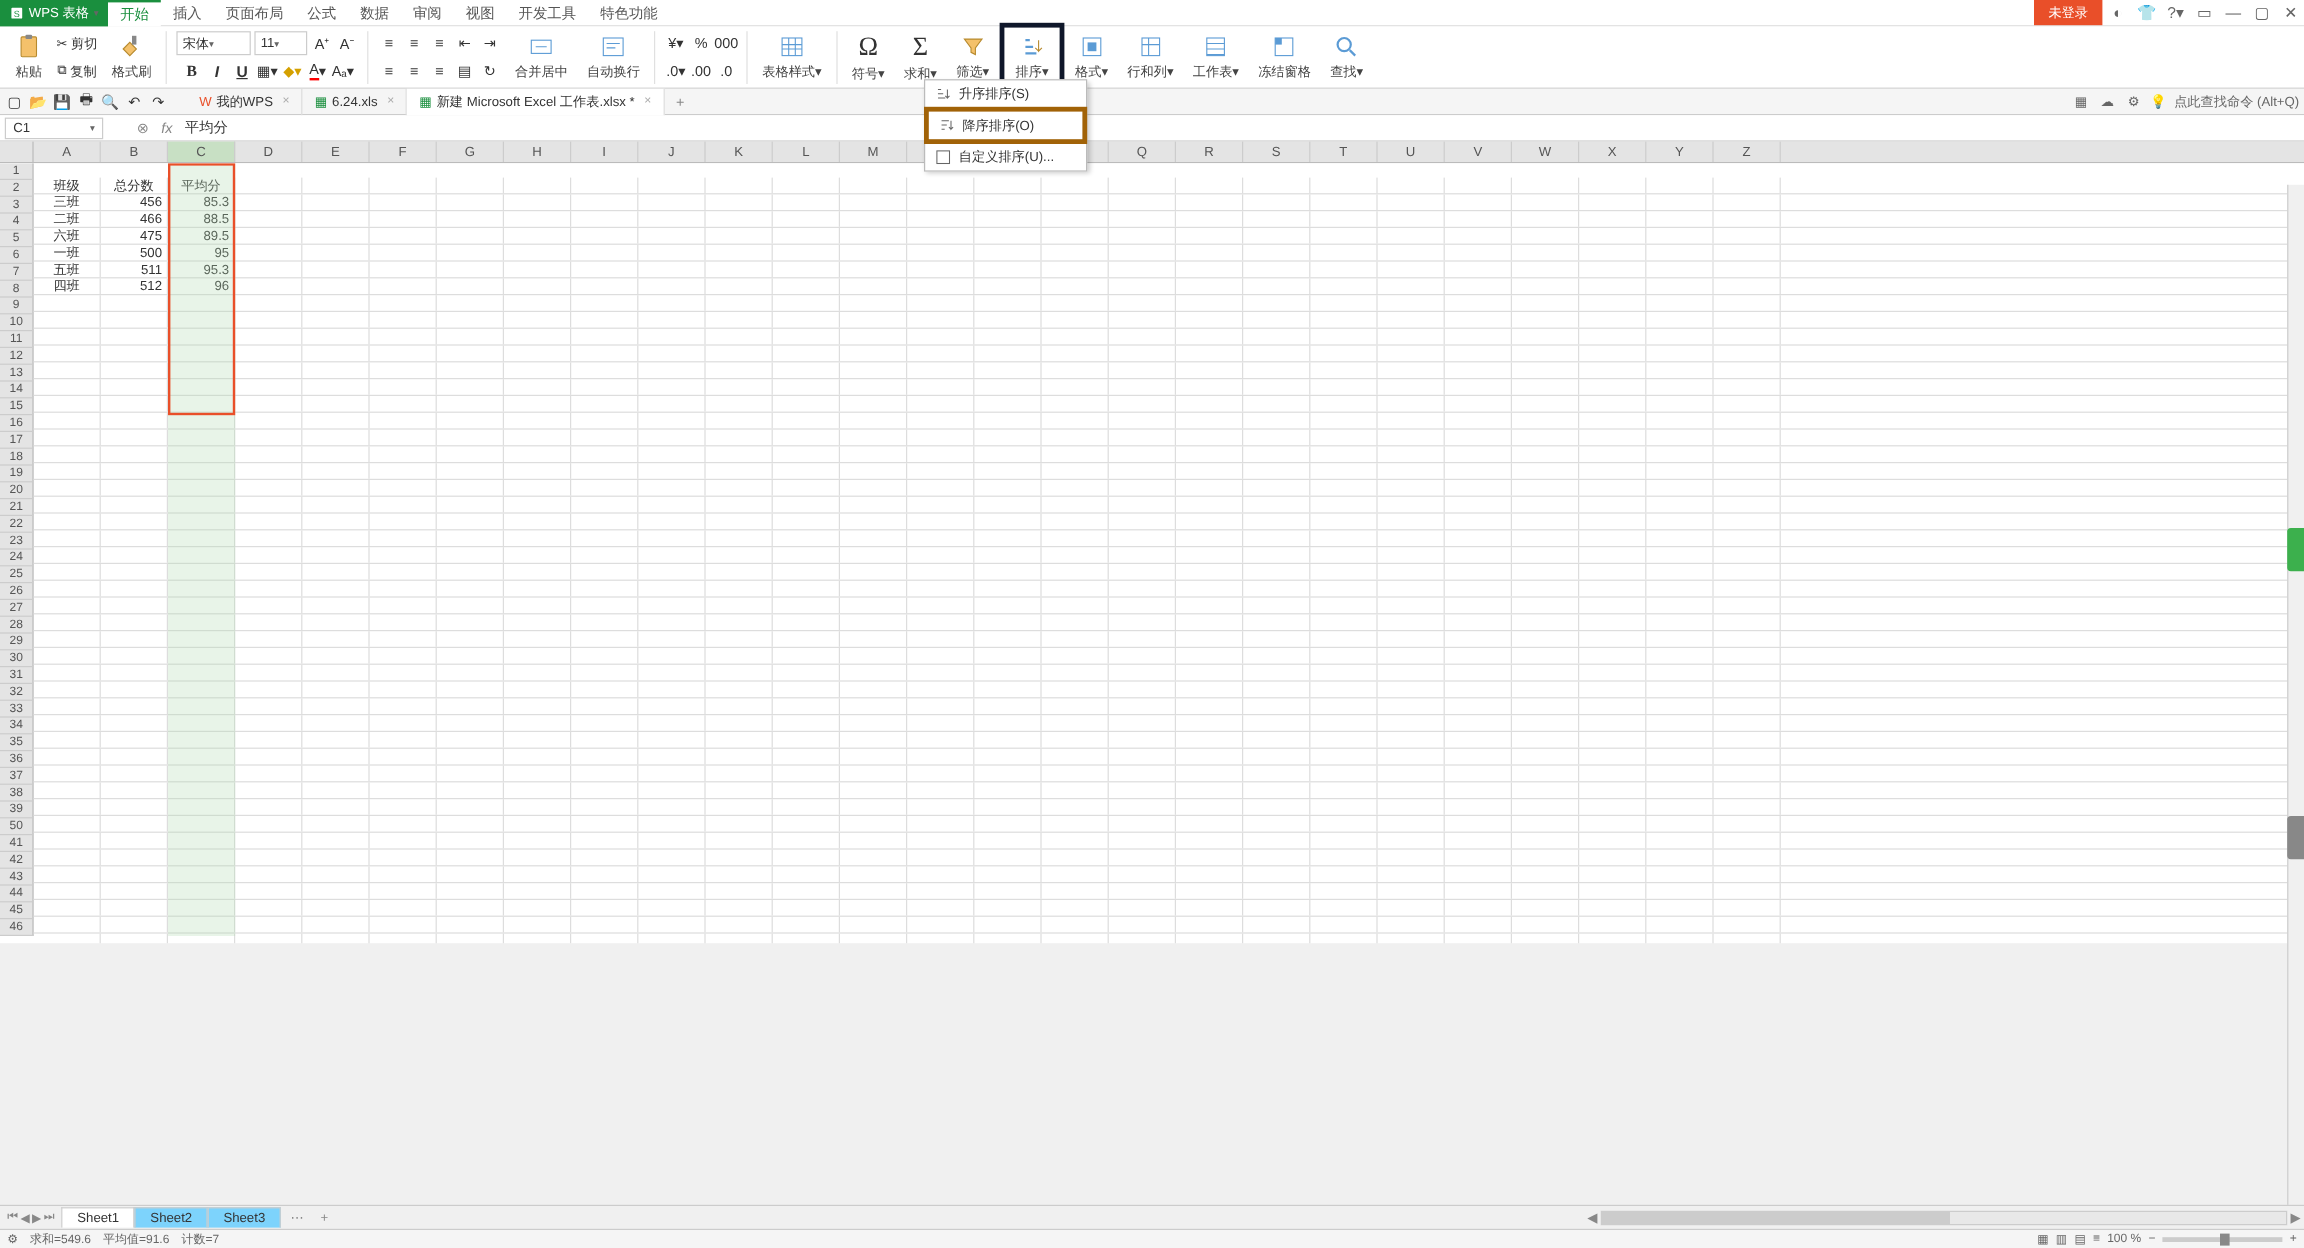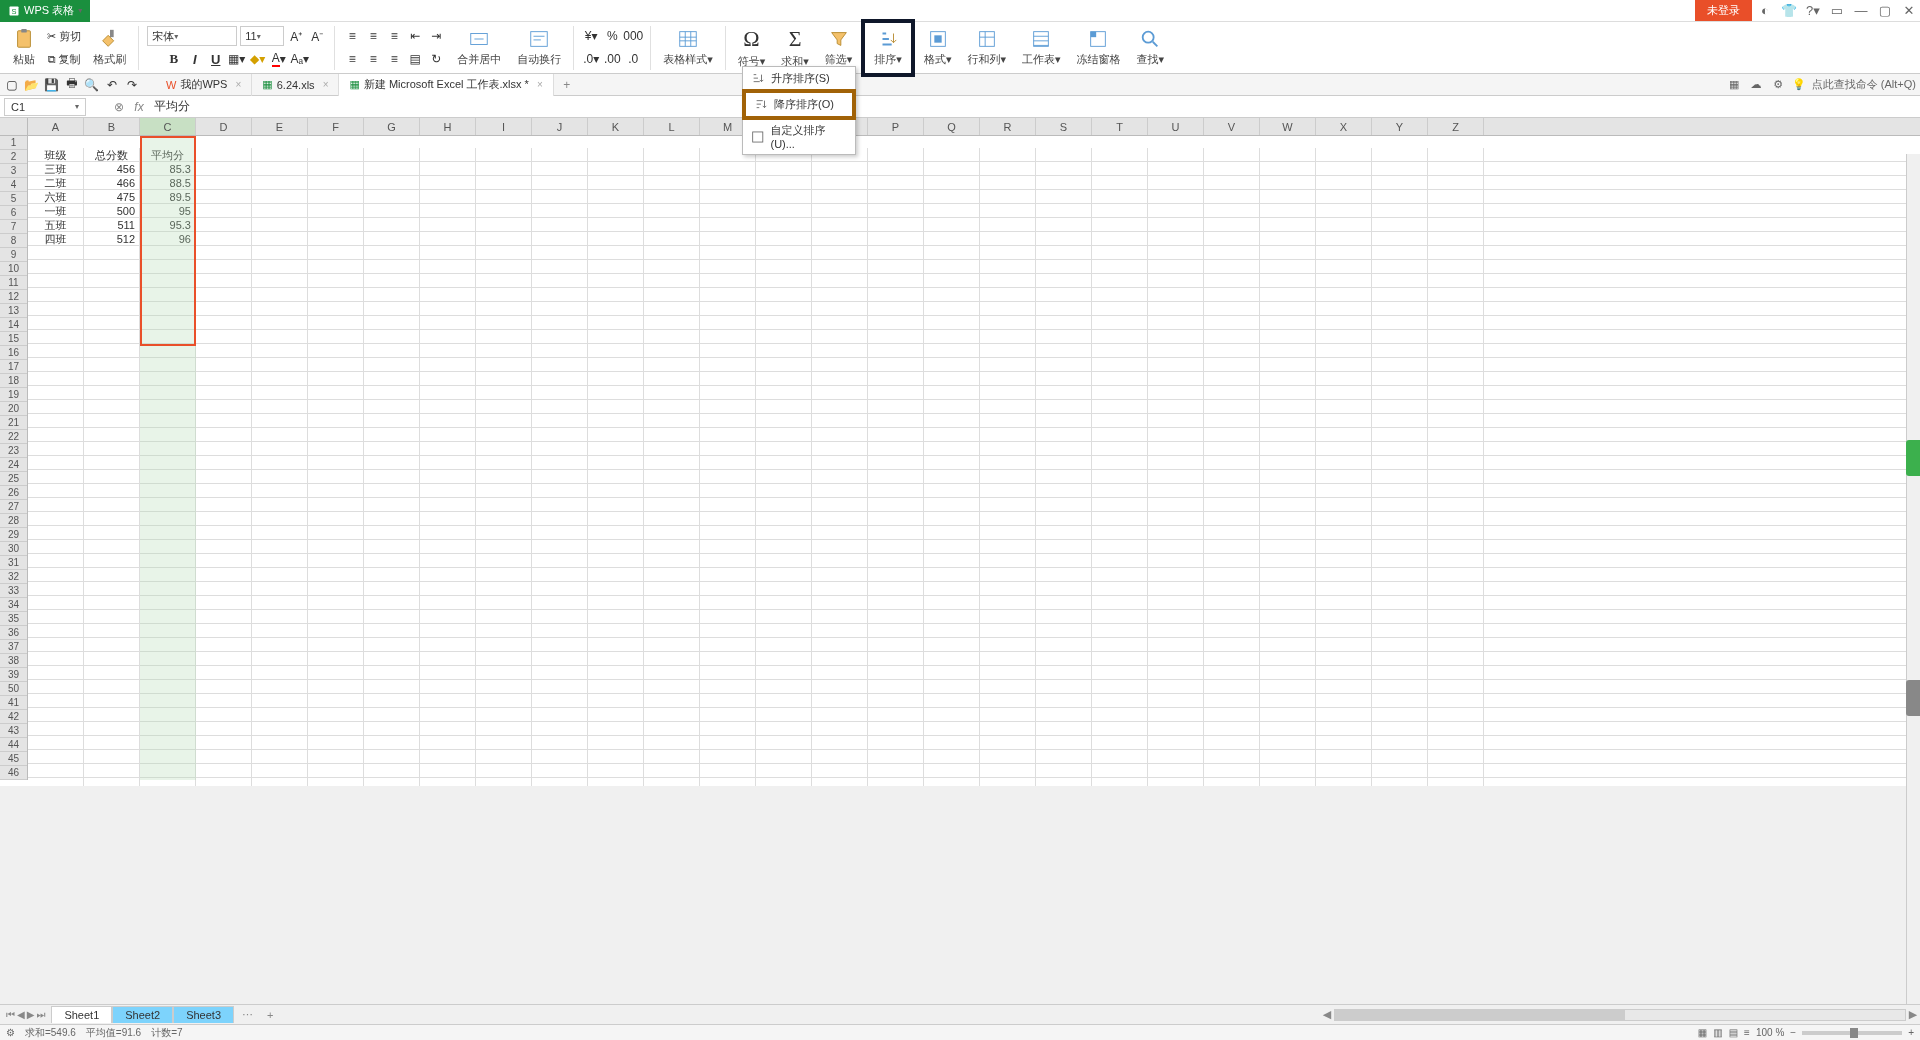--- a/index.html
+++ b/index.html
@@ -20,37 +20,37 @@
 .ribbon { height: 52px; background: #fff; display: flex; align-items: center; padding: 0 6px; border-bottom: 1px solid #ccc; gap: 2px; }
 .rgroup { display: flex; flex-direction: column; align-items: center; height: 50px; justify-content: center; padding: 0 3px; }
 .rgroup.stack2 { gap: 1px; }
 .rbtn-big { display: flex; flex-direction: column; align-items: center; justify-content: center; font-size: 11px; gap: 1px; cursor: pointer; padding: 2px 4px; }
 .rbtn-big svg { width: 22px; height: 22px; }
 .rrow { display: flex; align-items: center; gap: 3px; height: 22px; }
 .rrow.small { font-size: 11px; }
 .rsmall { width: 18px; height: 18px; display: flex; align-items: center; justify-content: center; cursor: pointer; }
 .rsmall.txt { font-family: "Times New Roman"; font-size: 13px; font-weight: bold; }
 .rsep { width: 1px; height: 44px; background: #e0e0e0; margin: 0 3px; }
-.fontbox { border: 1px solid #ccc; font-size: 11px; padding: 1px 4px; width: 90px; height: 20px; display: flex; align-items: center; }
+.fontbox { border: 1px solid #ccc; font-size: 11px; padding: 1px 4px; width: 62px; height: 20px; display: flex; align-items: center; }
 .fontsize { border: 1px solid #ccc; font-size: 11px; padding: 1px 4px; width: 44px; height: 20px; display: flex; align-items: center; }
 .arrow-down { font-size: 8px; color: #666; }
 .label-under { font-size: 11px; color: #444; margin-top: 1px; }
 .sort-highlight { border: 4px solid #0f172a; padding: 0 2px; }
 
 
 .qabar { height: 22px; background: #f5f5f5; display: flex; align-items: center; border-bottom: 1px solid #ccc; padding: 0 4px; gap: 4px; }
 .qicon { width: 16px; height: 16px; display: flex; align-items: center; justify-content: center; cursor: pointer; }
 .doctab { display: flex; align-items: center; gap: 4px; padding: 0 10px; height: 22px; font-size: 11px; border-right: 1px solid #ddd; cursor: pointer; }
 .doctab.active { background: #fff; }
 .doctab .close { color: #aaa; font-size: 10px; margin-left: 4px; }
 .newtab { width: 18px; text-align: center; color: #888; cursor: pointer; }
 .qabar-right { margin-left: auto; display: flex; align-items: center; gap: 6px; font-size: 11px; color: #666; }
 
 
-.sort-menu { position: absolute; top: 66px; left: 742px; background: #fff; border: 1px solid #bbb; box-shadow: 2px 2px 4px rgba(0,0,0,0.2); width: 114px; z-index: 100; }
+.sort-menu { position: absolute; top: 66px; left: 770px; background: #fff; border: 1px solid #bbb; box-shadow: 2px 2px 4px rgba(0,0,0,0.2); width: 136px; z-index: 100; }
 .sort-menu-item { display: flex; align-items: center; gap: 6px; padding: 4px 8px; font-size: 11px; cursor: pointer; }
 .sort-menu-item.highlight { border: 4px solid #a16207; margin: -1px; }
 .sort-menu-item svg { width: 14px; height: 14px; }
 
 
 .formula-bar { height: 22px; background: #fff; display: flex; align-items: center; border-bottom: 1px solid #ccc; }
 .namebox { border: 1px solid #ccc; width: 82px; height: 18px; margin: 0 4px; font-size: 11px; padding: 0 6px; display: flex; align-items: center; justify-content: space-between; }
 .fxgroup { display: flex; align-items: center; gap: 2px; margin-left: 20px; }
 .fxi { width: 18px; height: 18px; display: flex; align-items: center; justify-content: center; color: #888; }
 .formula-input { margin-left: 6px; font-size: 12px; }
@@ -99,20 +99,31 @@
 
 <div class="titlebar">
   <div class="app-logo">
     <svg viewBox="0 0 16 16">
         <rect x="2" y="2" width="12" height="12" rx="1" fill="#fff"></rect>
         <text x="8" y="12" text-anchor="middle" font-size="10" fill="#1a8f3e">S</text>
       </svg>
     <span>WPS 表格</span>
     <span class="arrow-down">▾</span>
   </div>
+  <div class="menu" id="menu">
+      <div class="menu-item active">开始</div>
+      <div class="menu-item">插入</div>
+      <div class="menu-item">页面布局</div>
+      <div class="menu-item">公式</div>
+      <div class="menu-item">数据</div>
+      <div class="menu-item">审阅</div>
+      <div class="menu-item">视图</div>
+      <div class="menu-item">开发工具</div>
+      <div class="menu-item">特色功能</div>
+    </div>
   <div class="titlebar-right">
     <span class="not-logged">未登录</span>
     <span class="titlebar-icon">◐</span>
     <span class="titlebar-icon">👕</span>
     <span class="titlebar-icon">?▾</span>
     <span class="titlebar-icon">▭</span>
     <span class="titlebar-icon">—</span>
     <span class="titlebar-icon">▢</span>
     <span class="titlebar-icon">✕</span>
   </div>

